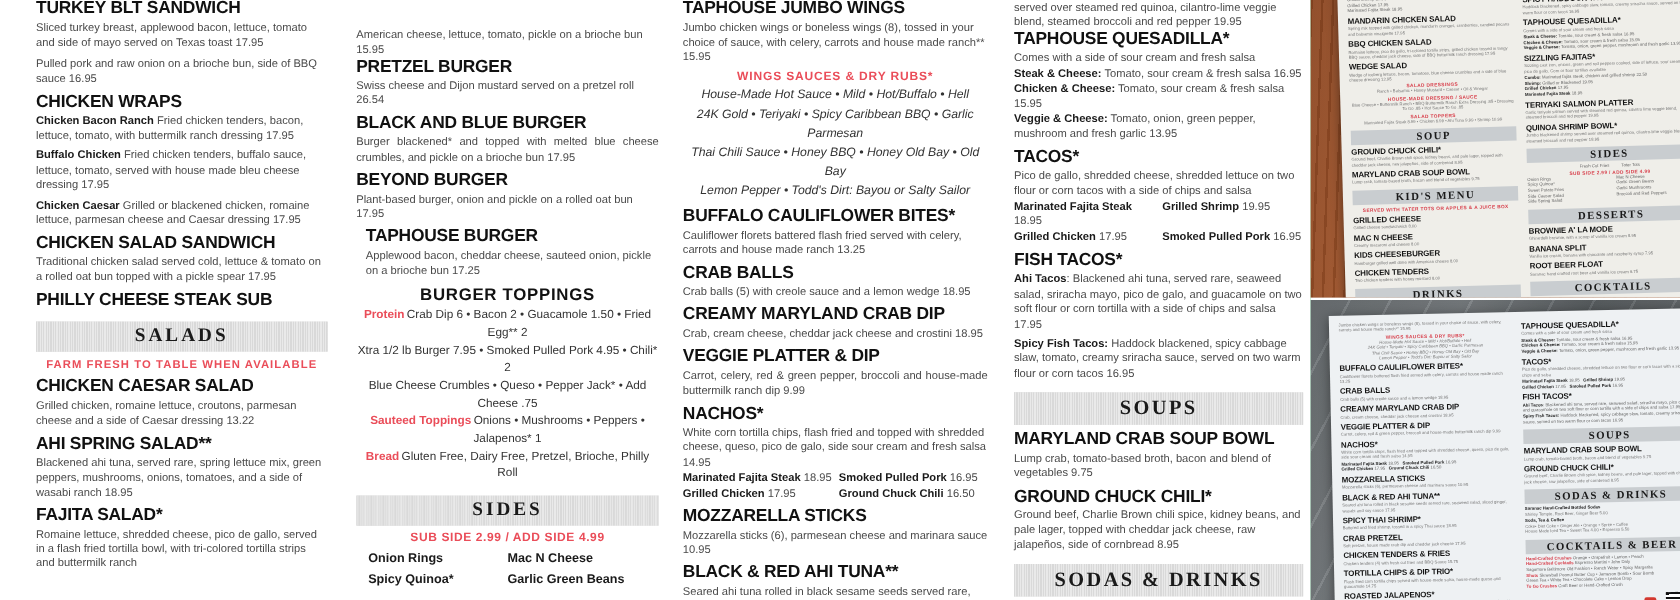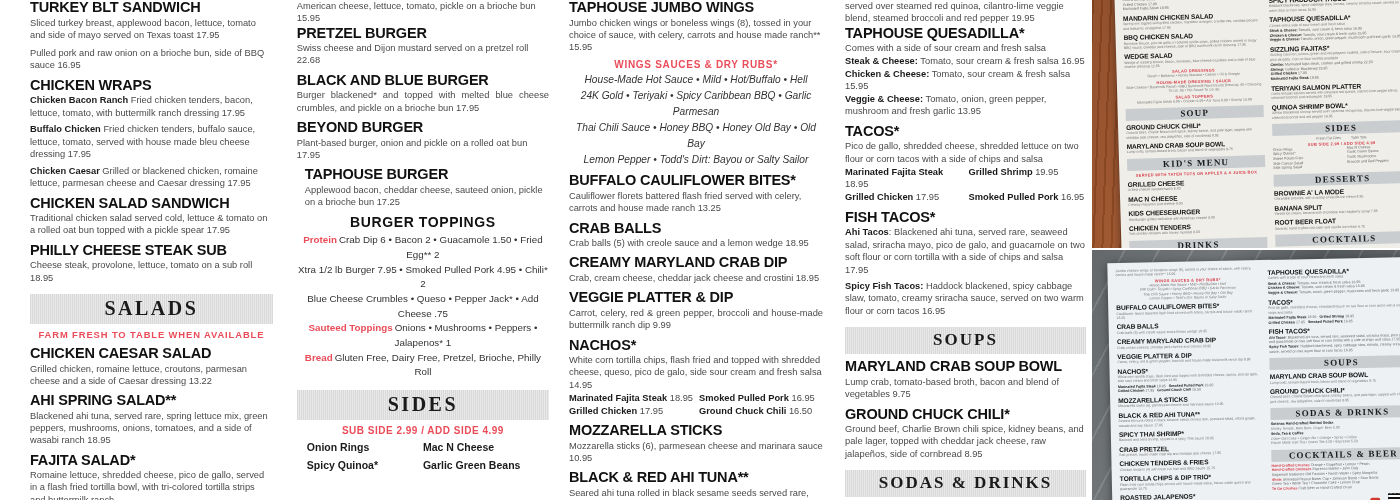--- a/index.html
+++ b/index.html
@@ -6,21 +6,21 @@
   body{
     width:1400px;height:500px;overflow:hidden;background:#ffffff;
     font-family:"Liberation Sans",sans-serif;color:#222;
   }
   .page{position:relative;width:1400px;height:500px;overflow:hidden;background:#22c55e;}
 
   
   .menu-cols{position:absolute;left:0;top:0;width:1092px;height:500px;display:flex;overflow:hidden;background:#fff;}
   .col{width:290px;padding:0 6px;box-sizing:border-box;overflow:hidden;position:relative;}
   .col.c1{margin-left:24px;width:272px;}
-  .col.c2{margin-left:12px;width:282px;}
+  .col.c2{margin-left:12px;width:282px;margin-top:23px;}
   .col.c3{margin-left:8px;width:284px;}
   .col.c4{margin-left:10px;width:270px;}
 
   .item{margin:0 0 6px 0;}
   .item-title{
     font-weight:bold;font-size:14.5px;line-height:1.08;letter-spacing:-0.2px;
     color:#111;margin:0 0 1px 0;text-transform:uppercase;
   }
   .item-desc{
     font-size:9.3px;line-height:1.32;color:#4a4a4a;margin:0 0 1px 0;
@@ -29,21 +29,21 @@
   .sub-line{font-size:9.3px;line-height:1.34;color:#4a4a4a;margin:0;}
   .sub-line b{color:#1a1a1a;font-weight:bold;}
   .two-col-prices{display:flex;gap:6px;}
   .two-col-prices .cell{flex:1;font-size:9.3px;line-height:1.35;color:#4a4a4a;}
   .two-col-prices .cell b{color:#1a1a1a;}
 
   
   .banner{
     margin:10px 0 5px 0;padding:3px 0 4px 0;text-align:center;
     font-family:"Liberation Serif",serif;font-weight:bold;
-    font-size:20px;letter-spacing:2.5px;color:#1a1a1a;text-transform:uppercase;
+    font-size:16px;letter-spacing:2.5px;color:#1a1a1a;text-transform:uppercase;
     background:
       repeating-linear-gradient(90deg,#d9d9d9 0 1px,#e9e9e9 1px 2px),
       linear-gradient(90deg,#d2d2d2,#eeeeee 45%,#e2e2e2);
   }
   .banner.small{font-size:17px;letter-spacing:2px;}
   .tagline{
     text-align:center;color:#ea4d59;font-weight:bold;font-size:9.4px;
     letter-spacing:0.9px;margin:0 0 6px 0;text-transform:uppercase;
   }
   .accent{color:#ea4d59;font-weight:bold;}
@@ -119,21 +119,20 @@
         <div class="sub-line"><b>Buffalo Chicken</b> <span>Fried chicken tenders, buffalo sauce, lettuce, tomato, served with house made bleu cheese dressing 17.95</span></div>
         <div style="height:4px"></div>
         <div class="sub-line"><b>Chicken Caesar</b> <span>Grilled or blackened chicken, romaine lettuce, parmesan cheese and Caesar dressing 17.95</span></div>
       </div>
       <div class="item">
         <div class="item-title">CHICKEN SALAD SANDWICH</div>
         <div class="item-desc">Traditional chicken salad served cold, lettuce &amp; tomato on a rolled oat bun topped with a pickle spear 17.95</div>
       </div>
       <div class="item">
         <div class="item-title">PHILLY CHEESE STEAK SUB</div>
-        <div class="item-desc">Cheese steak, provolone, lettuce, tomato on a sub roll 18.95</div>
       </div>
 
       <div class="banner">SALADS</div>
       <div class="tagline">FARM FRESH TO TABLE WHEN AVAILABLE</div>
 
       <div class="item">
         <div class="item-title">CHICKEN CAESAR SALAD</div>
         <div class="item-desc">Grilled chicken, romaine lettuce, croutons, parmesan cheese and a side of Caesar dressing 13.22</div>
       </div>
       <div class="item">
@@ -145,21 +144,21 @@
         <div class="item-desc">Romaine lettuce, shredded cheese, pico de gallo, served in a flash fried tortilla bowl, with tri-colored tortilla strips and buttermilk ranch</div>
 
       </div>
 
     </div>
 
     <div class="col c2">
       <div class="item-desc">American cheese, lettuce, tomato, pickle on a brioche bun 15.95</div>
       <div class="item">
         <div class="item-title">PRETZEL BURGER</div>
-        <div class="item-desc">Swiss cheese and Dijon mustard served on a pretzel roll 22.68</div>
+        <div class="item-desc">Swiss cheese and Dijon mustard served on a pretzel roll 26.54</div>
       </div>
       <div class="item">
         <div class="item-title">BLACK AND BLUE BURGER</div>
         <div class="item-desc just">Burger blackened* and topped with melted blue cheese crumbles, and pickle on a brioche bun 17.95</div>
       </div>
       <div class="item">
         <div class="item-title">BEYOND BURGER</div>
         <div class="item-desc">Plant-based burger, onion and pickle on a rolled oat bun 17.95</div>
       </div>
       <div class="item" style="padding-left:8px">

